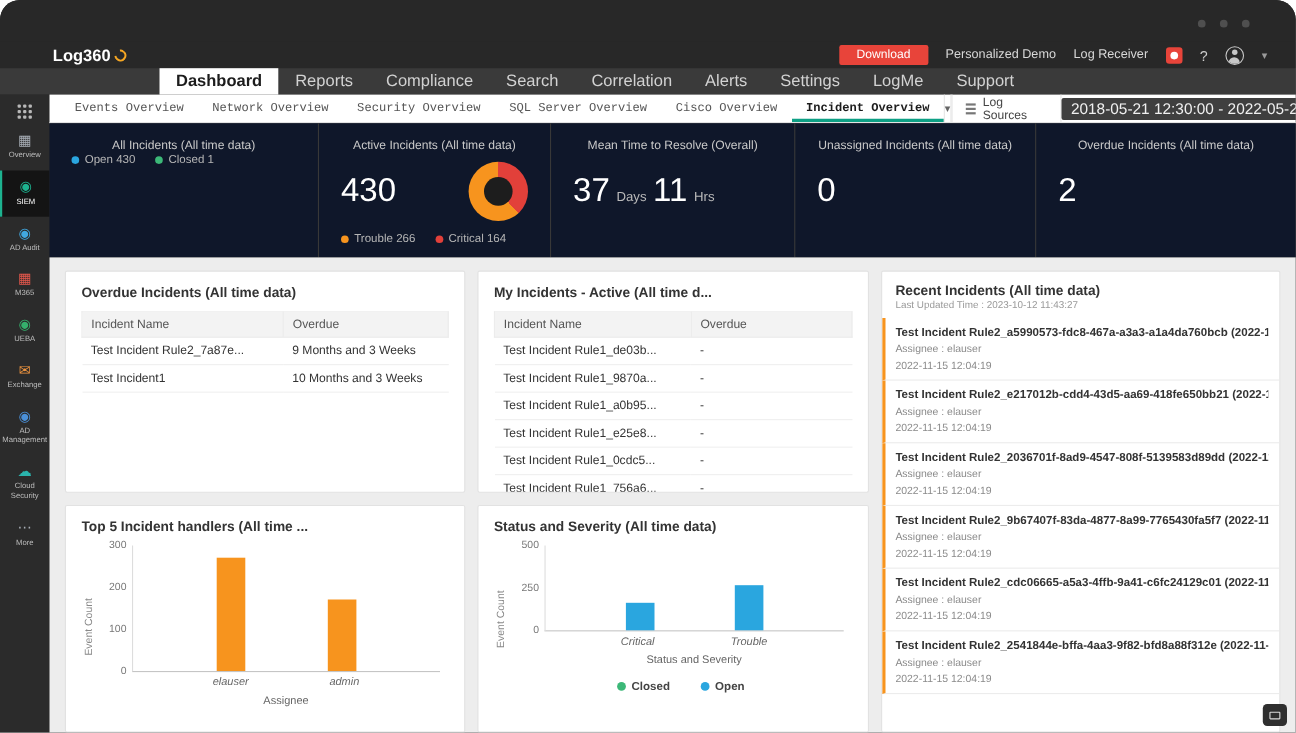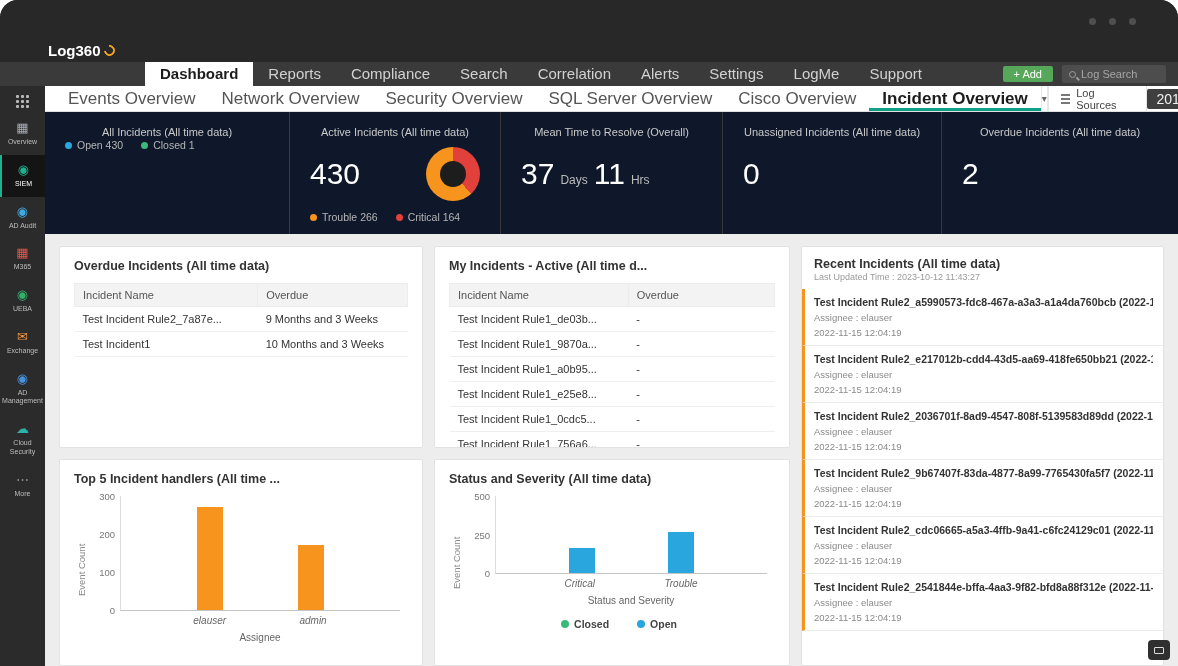--- a/index.html
+++ b/index.html
@@ -47,21 +47,21 @@
   .side-item { width:100%; padding:8px 1px; display:flex; flex-direction:column; align-items:center; gap:3px; cursor:pointer; }
   .side-item.active { background:#141414; border-left:2px solid #1db28f; }
   .side-icon { font-size:13px; line-height:14px; }
   .side-label { font-size:7px; color:#bdbdbd; text-align:center; line-height:1.25; }
   .side-item.active .side-label { color:#fff; }
 
   .content { flex:1; display:flex; flex-direction:column; min-width:0; }
 
   
   .subnav { height:26px; background:#fff; border-bottom:1px solid #e0e0e0; display:flex; align-items:stretch; padding-left:10px; flex:none; }
-  .sub-tab { font-size:17px; color:#555; padding:0 13px; line-height:26px; cursor:pointer; white-space:nowrap; }
+  .sub-tab { font-size:11px; color:#555; padding:0 13px; line-height:26px; cursor:pointer; white-space:nowrap;font-family:Liberation Mono, monospace; }
   .sub-tab.active { color:#1c1c1c; font-weight:bold; box-shadow:inset 0 -3px 0 #0ea085; }
   .caret-box { width:26px; border-left:1px solid #e6e6e6; border-right:1px solid #e6e6e6; display:flex; align-items:center; justify-content:center; cursor:pointer; }
   .caret-box::after { content:"▾"; color:#666; font-size:10px; }
   .sub-right { margin-left:auto; display:flex; align-items:center; padding-right:12px; }
   .logsources { display:flex; align-items:center; gap:6px; font-size:11px; color:#444; border-left:1px solid #e6e6e6; border-right:1px solid #e6e6e6; padding:0 12px; align-self:stretch; cursor:pointer; }
   .stack-icon { width:10px; height:2px; background:#777; box-shadow:0 4px #777,0 8px #777; margin-bottom:8px; }
   .datebox { background:#3f3f3f; color:#f0f0f0; font-size:14px; height:20px; display:flex; align-items:center; border-radius:2px; overflow:hidden; cursor:pointer; }
   .datebox .dtext { padding:0 9px; white-space:nowrap; }
   .cal-btn { width:20px; height:20px; background:#4d5a68; display:flex; align-items:center; justify-content:center; }
   .cal-glyph { width:10px; height:9px; border:1.5px solid #fff; border-top-width:3px; border-radius:1px; }
@@ -134,39 +134,41 @@
         <i></i>
         <i></i>
       </div>
   </div>
 
   <div class="hrow1">
     <div class="logo">
       <span>Log360</span>
       <span class="swoosh"></span>
     </div>
+    <div class="hr1-right">
+      <span class="btn-download">Download</span>
+      <span class="hlink">Personalized Demo</span>
+      <span class="hlink">Log Receiver</span>
+      <span class="notif"></span>
+      <span class="help-q">?</span>
+      <span class="avatar"></span>
+      <span class="caret-down"></span>
+    </div>
   </div>
 
   <div class="navrow">
     <span class="nav-tab active">Dashboard</span>
     <span class="nav-tab">Reports</span>
     <span class="nav-tab">Compliance</span>
     <span class="nav-tab">Search</span>
     <span class="nav-tab">Correlation</span>
     <span class="nav-tab">Alerts</span>
     <span class="nav-tab">Settings</span>
     <span class="nav-tab">LogMe</span>
     <span class="nav-tab">Support</span>
-    <div class="nav-right">
-      <span class="btn-add">+ Add</span>
-      <span class="logsearch">
-        <i class="mag"></i>
-        <input placeholder="Log Search" style="">
-      </span>
-    </div>
   </div>
 
   <div class="app-row">
     <div class="sidebar">
       <span class="apps-btn"></span>
       <div class="side-item">
         <span class="side-icon" style="color: rgb(167, 173, 181);">▦</span>
         <span class="side-label">Overview</span>
       </div>
       <div class="side-item active">

